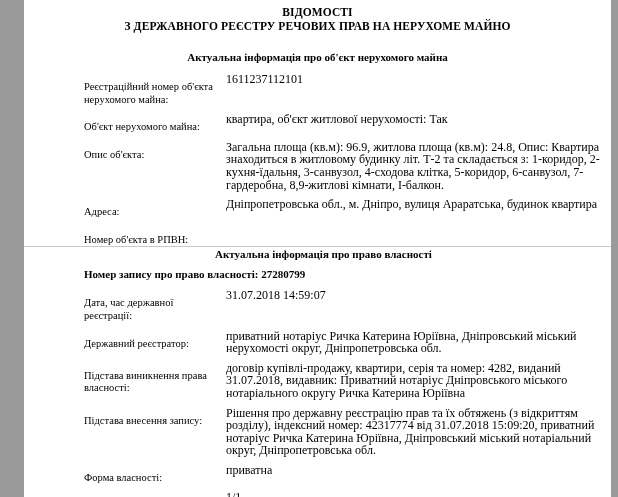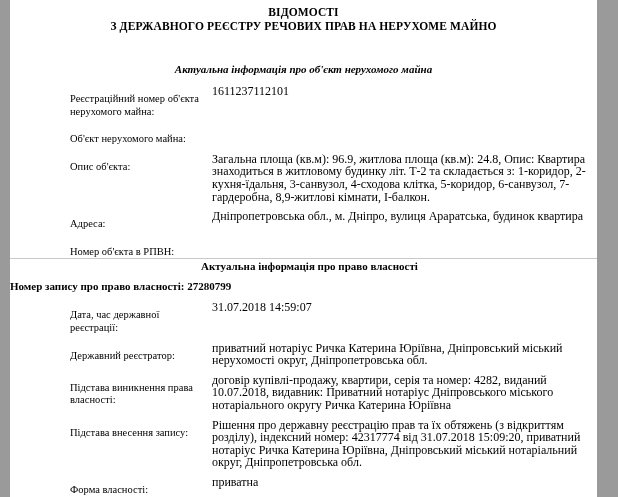--- a/index.html
+++ b/index.html
@@ -17,21 +17,21 @@
   .viewport {
     position: relative;
     width: 618px;
     height: 497px;
     box-sizing: border-box;
   }
 
   
   .page-sheet {
     position: absolute;
-    left: 10px;
+    left: 24px;
     top: 0;
     width: 587px;
     height: 497px;
     background: #ffffff;
     box-sizing: border-box;
     overflow: hidden;
   }
 
   .page-inner {
     position: relative;
@@ -57,42 +57,42 @@
     text-align: center;
     font-weight: bold;
     font-size: 11px;
     line-height: 14px;
     color: #000;
     margin: 0;
     padding: 0 8px;
   }
 
   .section-heading.first {
-    margin-top: 29px;
-    font-style: italic;
+    margin-top: 17px;
   }
 
   .section-heading.second {
     padding-left: 20px;
   }
 
   .hrule {
     border: 0;
     border-top: 1px solid #c9c9c9;
     margin: 0;
     height: 0;
     width: 587px;
   }
 
   .record-number {
     font-weight: bold;
     font-size: 11px;
     line-height: 14px;
     color: #000;
     margin: 0;
+    padding-left: 60px;
     margin-top: 6px;
   }
 
   
   .fields {
     margin-top: 9px;
     padding: 0 6px 0 60px;
   }
 
   .field-row {
@@ -145,20 +145,21 @@
 
       <div class="fields">
 
         <div class="field-row">
           <div class="field-label">Реєстраційний номер об'єкта нерухомого майна:</div>
           <div class="field-value">1611237112101</div>
         </div>
 
         <div class="field-row">
           <div class="field-label">Об'єкт нерухомого майна:</div>
+          <div class="field-value">квартира, об'єкт житлової нерухомості: Так</div>
         </div>
 
         <div class="field-row">
           <div class="field-label">Опис об'єкта:</div>
           <div class="field-value">Загальна площа (кв.м): 96.9, житлова площа (кв.м): 24.8, Опис: Квартира знаходиться в житловому будинку літ. Т-2 та складається з: 1-коридор, 2-кухня-їдальня, 3-санвузол, 4-сходова клітка, 5-коридор, 6-санвузол, 7-гардеробна, 8,9-житлові кімнати, I-балкон.</div>
         </div>
 
         <div class="field-row">
           <div class="field-label">Адреса:</div>
           <div class="field-value">Дніпропетровська обл., м. Дніпро, вулиця Араратська, будинок квартира</div>
@@ -184,21 +185,21 @@
           <div class="field-value">31.07.2018 14:59:07</div>
         </div>
 
         <div class="field-row">
           <div class="field-label">Державний реєстратор:</div>
           <div class="field-value">приватний нотаріус Ричка Катерина Юріївна, Дніпровський міський нерухомості округ, Дніпропетровська обл.</div>
         </div>
 
         <div class="field-row">
           <div class="field-label">Підстава виникнення права власності:</div>
-          <div class="field-value">договір купівлі-продажу, квартири, серія та номер: 4282, виданий 10.07.2018, видавник: Приватний нотаріус Дніпровського міського нотаріального округу Ричка Катерина Юріївна</div>
+          <div class="field-value">договір купівлі-продажу, квартири, серія та номер: 4282, виданий 31.07.2018, видавник: Приватний нотаріус Дніпровського міського нотаріального округу Ричка Катерина Юріївна</div>
         </div>
 
         <div class="field-row">
           <div class="field-label">Підстава внесення запису:</div>
           <div class="field-value">Рішення про державну реєстрацію прав та їх обтяжень (з відкриттям розділу), індексний номер: 42317774 від 31.07.2018 15:09:20, приватний нотаріус Ричка Катерина Юріївна, Дніпровський міський нотаріальний округ, Дніпропетровська обл.</div>
         </div>
 
         <div class="field-row">
           <div class="field-label">Форма власності:</div>
           <div class="field-value">приватна</div>

